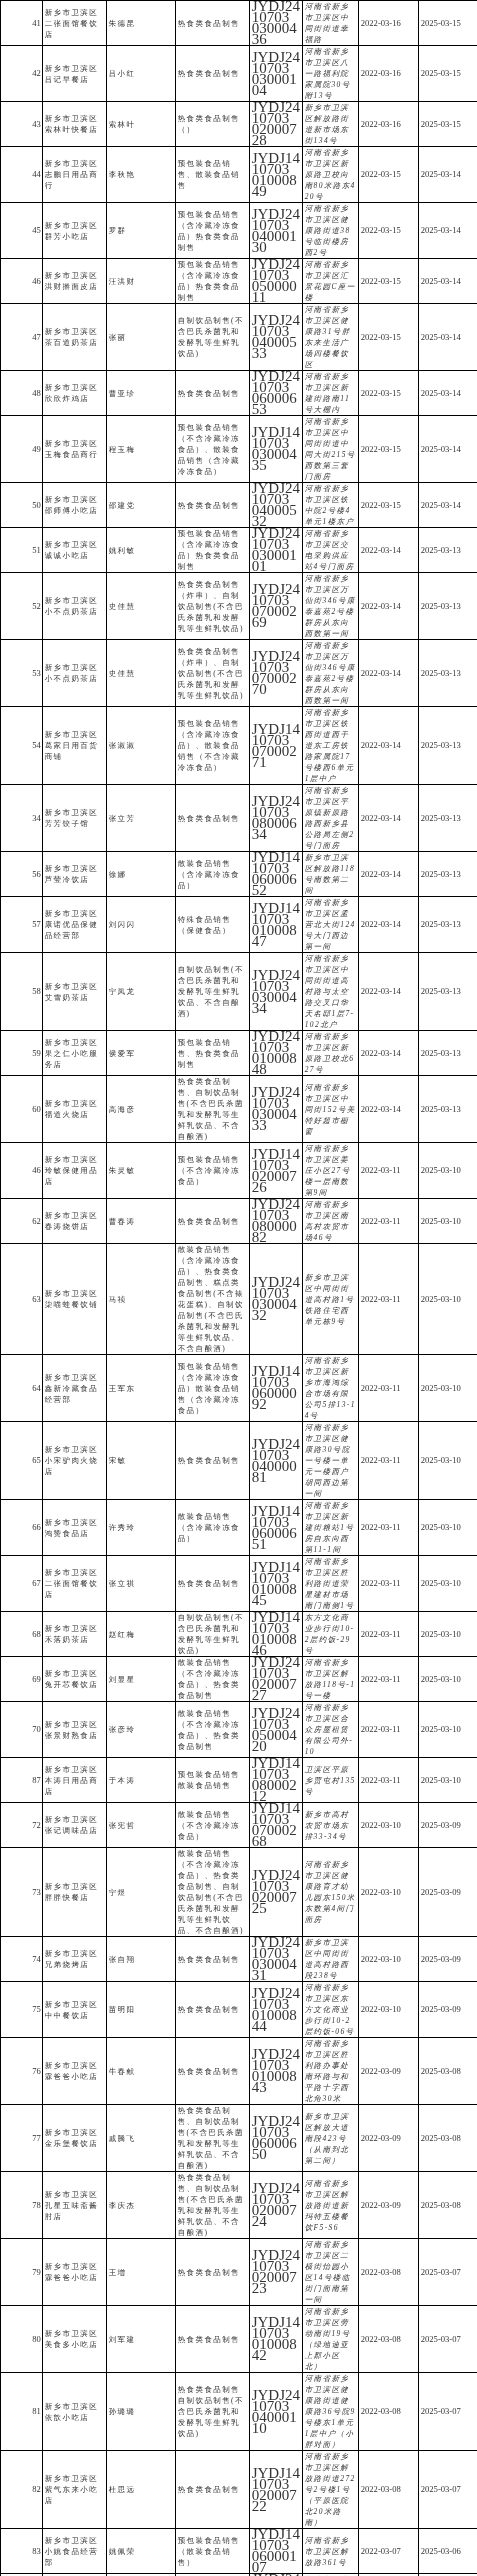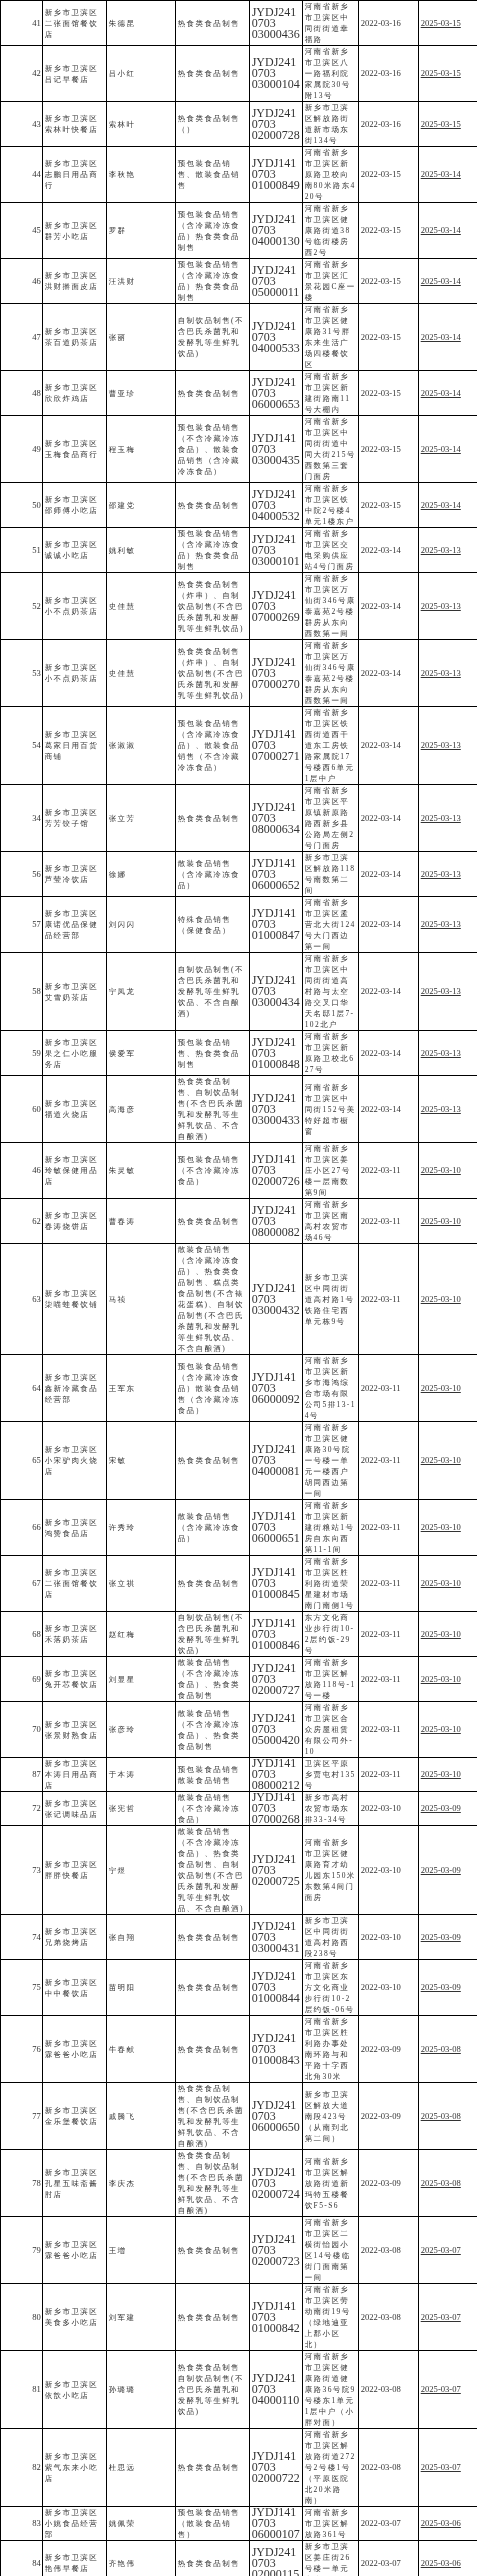--- a/index.html
+++ b/index.html
@@ -15,25 +15,25 @@
   }
   table.registry td {
     border: 0.6px solid #000000;
     padding: 0 1.1px 0 1.7px;
     vertical-align: middle;
     overflow: hidden;
     word-break: break-all;
   }
   td.c-no { text-align: right; padding-right: 1.1px; font-size: 8.6px; letter-spacing: 0; }
   td.c-name, td.c-person, td.c-scope, td.c-addr { letter-spacing: 1.4px; }
-  td.c-addr { padding-left: 1.7px; padding-right: 0.6px; }
-  td.c-lic { font-size: 12px; line-height: 11px; letter-spacing: 0; padding-left: 1.1px; }
+  td.c-addr { padding-left: 1.7px; padding-right: 0.6px; font-style: italic; }
+  td.c-lic { font-size: 15px; line-height: 11px; letter-spacing: 0; padding-left: 1.1px; }
   td.c-date { font-size: 8.6px; letter-spacing: 0; padding-left: 1.1px; }
   td.c-first { border-left: none; }
-  td.c-last { border-right: none; text-decoration: underline; }
+  td.c-last { border-right: none; }
 </style>
 </head>
 <body>
 
 <table class="registry">
   <colgroup>
     <col style="width:42px">
     <col style="width:64px">
     <col style="width:69px">
     <col style="width:74px">

